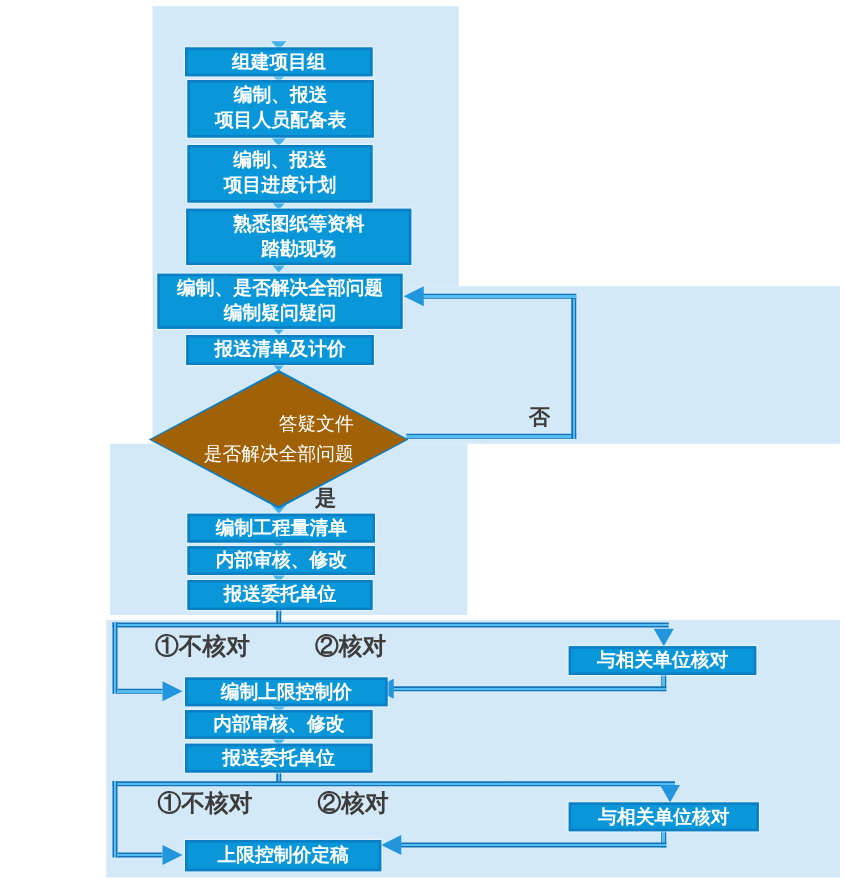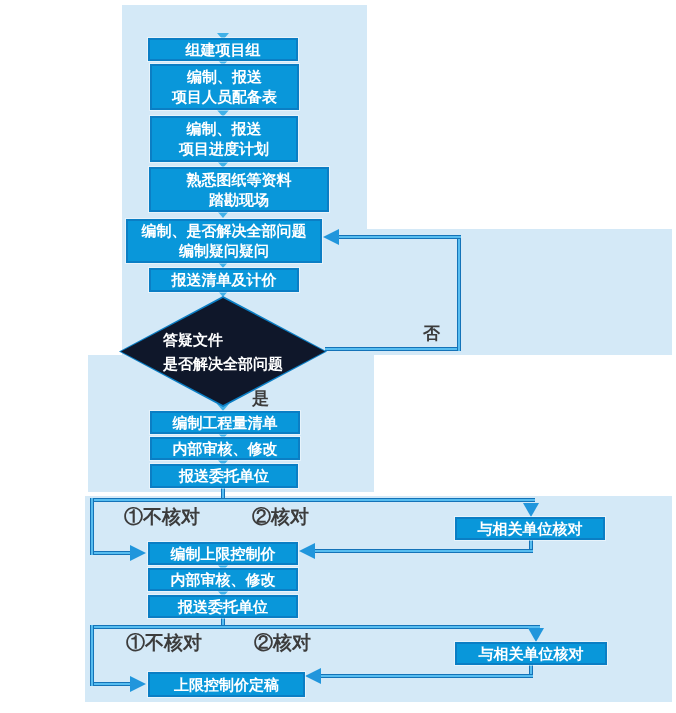--- a/index.html
+++ b/index.html
@@ -17,23 +17,23 @@
          background:linear-gradient(90deg,#1473b8 0 1px,#57bdf0 1px 3px,#1473b8 3px 4px)}
   .arr{position:absolute;width:0;height:0}
   .arr-l{border-top:8px solid transparent;border-bottom:8px solid transparent;border-right:16px solid #2196dc}
   .arr-r{border-top:8px solid transparent;border-bottom:8px solid transparent;border-left:16px solid #2196dc}
   .arr-d{border-left:8px solid transparent;border-right:8px solid transparent;border-top:14px solid #2196dc}
   .arr-s{position:absolute;width:0;height:0;border-left:6px solid transparent;
          border-right:6px solid transparent;border-top:7px solid #41b1e8}
   .dlabel{position:absolute;color:#3c3c3c;font-size:19px;font-weight:bold;white-space:nowrap}
   .diamond{position:absolute;left:119px;top:296px;width:208px;height:111px}
   .d-outer{position:absolute;inset:0;background:#0b7ec4;clip-path:polygon(50% 0,100% 50%,50% 100%,0 50%)}
-  .d-inner{position:absolute;inset:2px;background:#0f172a;clip-path:polygon(50% 0,100% 50%,50% 100%,0 50%);
-           display:flex;align-items:center;justify-content:center;text-align:left;color:#fff;
-           font-size:15px;font-weight:bold;white-space:pre-line;line-height:1.55}
+  .d-inner{position:absolute;inset:2px;background:#a16207;clip-path:polygon(50% 0,100% 50%,50% 100%,0 50%);
+           display:flex;align-items:center;justify-content:center;text-align:right;color:#fff;
+           font-size:15px;font-weight:normal;white-space:pre-line;line-height:1.55}
 </style>
 </head>
 <body>
 
 <div id="canvas">
 
   <div class="panel" style="left:122px;top:5px;width:245px;height:224px"></div>
   <div class="panel" style="left:122px;top:229px;width:550px;height:126px"></div>
   <div class="panel" style="left:88px;top:355px;width:286px;height:137px"></div>
   <div class="panel" style="left:85px;top:496px;width:587px;height:206px"></div>
@@ -89,21 +89,21 @@
 
   <div class="diamond">
     <div class="d-outer"></div>
     <div class="d-inner">答疑文件
 是否解决全部问题</div>
   </div>
 
   <div class="node" style="left:150px;top:411px;width:150px;height:23px">编制工程量清单</div>
   <div class="node" style="left:150px;top:437px;width:150px;height:23px">内部审核、修改</div>
   <div class="node" style="left:150px;top:464px;width:148px;height:24px">报送委托单位</div>
-  <div class="node" style="left:148px;top:542px;width:150px;height:23px">编制上限控制价</div>
+  <div class="node" style="left:148px;top:542px;width:162px;height:23px">编制上限控制价</div>
   <div class="node" style="left:148px;top:568px;width:150px;height:23px">内部审核、修改</div>
   <div class="node" style="left:148px;top:595px;width:150px;height:23px">报送委托单位</div>
   <div class="node" style="left:148px;top:672px;width:157px;height:25px">上限控制价定稿</div>
 
   <div class="node" style="left:455px;top:517px;width:150px;height:23px">与相关单位核对</div>
   <div class="node" style="left:455px;top:642px;width:152px;height:23px">与相关单位核对</div>
 
   <div class="dlabel" style="left:423px;top:322px;font-size:17px">否</div>
   <div class="dlabel" style="left:252px;top:387px;font-size:17px">是</div>
   <div class="dlabel" style="left:124px;top:504px">①不核对</div>

